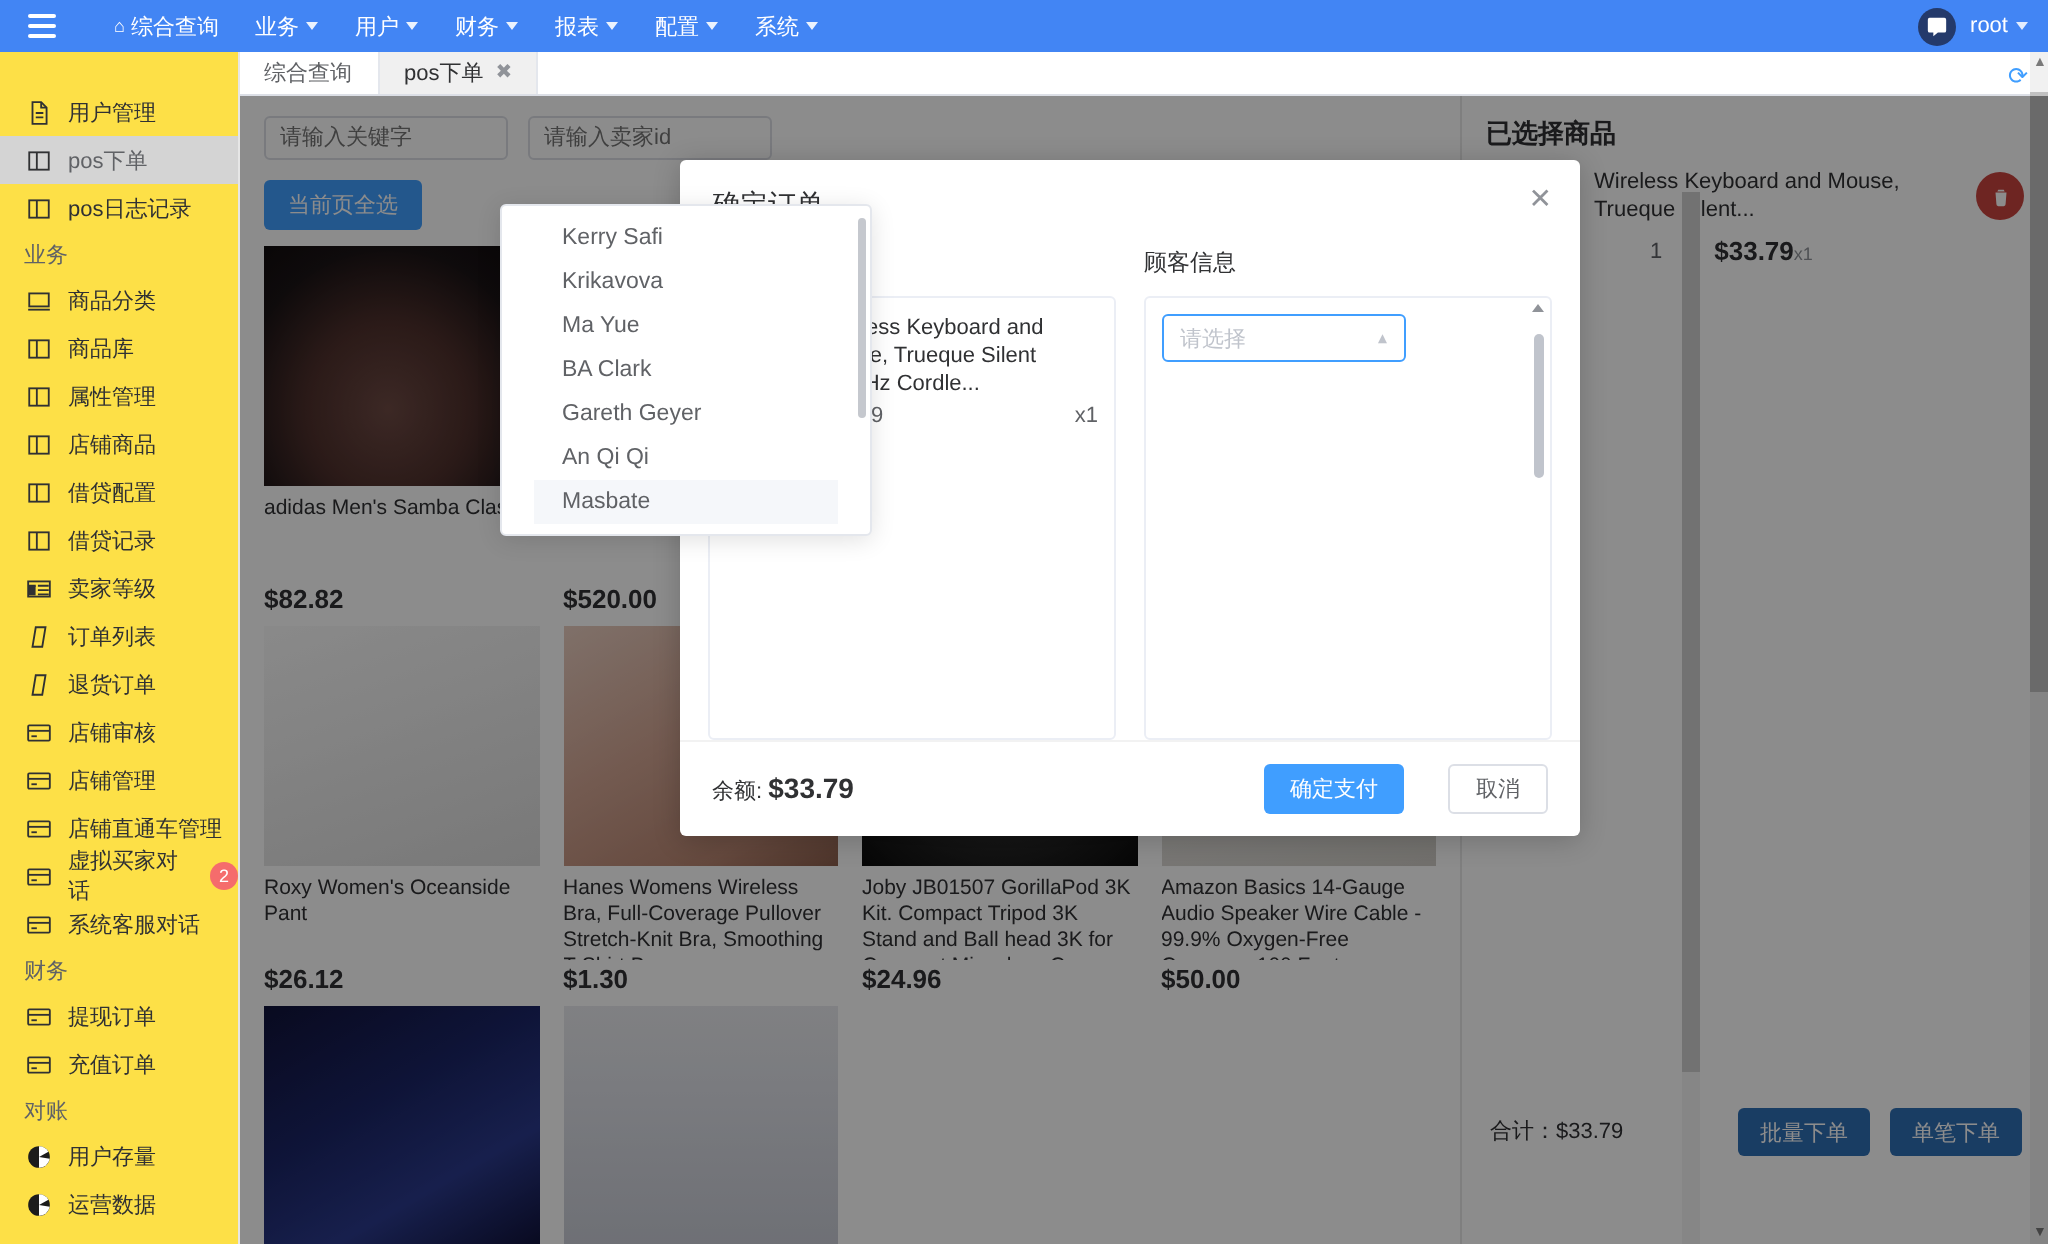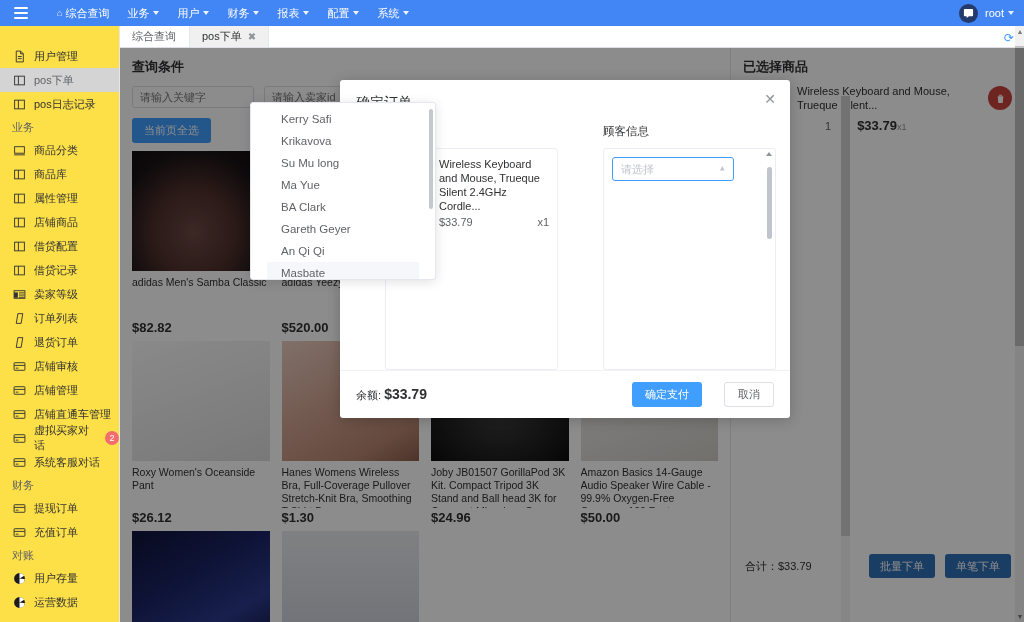--- a/index.html
+++ b/index.html
@@ -195,21 +195,21 @@
     box-shadow: 0 2px 14px rgba(0,0,0,.2);
     display: flex; flex-direction: column;
   }
   .modal-head { padding: 14px 16px 0 16px; position: relative; }
   .modal-title { font-size: 14px; color: #303133; }
   .modal-close {
     position: absolute; top: 12px; right: 14px; font-size: 14px;
     color: #909399; cursor: pointer; line-height: 1;
   }
   .modal-body { flex: 1; display: flex; padding: 12px 14px 0 14px; gap: 14px; }
-  .mcol { flex: 1; display: flex; flex-direction: column; min-width: 0; margin-left: 31px; }
+  .mcol { flex: 1; display: flex; flex-direction: column; min-width: 0; }
   .mcol-title { font-size: 11.5px; color: #303133; margin-bottom: 9px; }
   .goods-box {
     flex: 1; border: 1px solid #ebeef5; border-radius: 3px; padding: 8px;
   }
   .goods-row { display: flex; gap: 9px; }
   .goods-thumb {
     width: 36px; height: 26px; flex: 0 0 36px; margin-top: 4px;
     background: linear-gradient(145deg,#d2ece7 0%,#9ed4c9 55%,#e4f2ef 100%);
   }
   .goods-info { flex: 1; min-width: 0; }
@@ -564,21 +564,20 @@
             </svg>
           </span>
           <span>运营数据</span>
         </div>
       </div>
   </div>
 
   <div class="main">
 
     <div class="content-left">
-      <div class="query-title">查询条件</div>
       <div class="query-row">
         <input class="q-input" placeholder="请输入关键字" style="">
         <input class="q-input" placeholder="请输入卖家id" style="">
       </div>
       <button class="btn-primary-sm">当前页全选</button>
       <div class="grid" id="product-grid">
           <div class="card">
             <div class="card-img">
               <div class="img-samba"></div>
             </div>
@@ -726,21 +725,20 @@
       </span>
       <button class="btn-pay">确定支付</button>
       <button class="btn-cancel">取消</button>
     </div>
   </div>
 
   <div class="dropdown">
     <div id="dd-list">
         <div class="dd-item">Kerry Safi</div>
         <div class="dd-item">Krikavova</div>
-        <div class="dd-item">Su Mu long</div>
         <div class="dd-item">Ma Yue</div>
         <div class="dd-item">BA Clark</div>
         <div class="dd-item">Gareth Geyer</div>
         <div class="dd-item">An Qi Qi</div>
         <div class="dd-item hl">Masbate</div>
       </div>
     <div class="dd-scroll"></div>
   </div>
 
   <div class="page-scroll">

